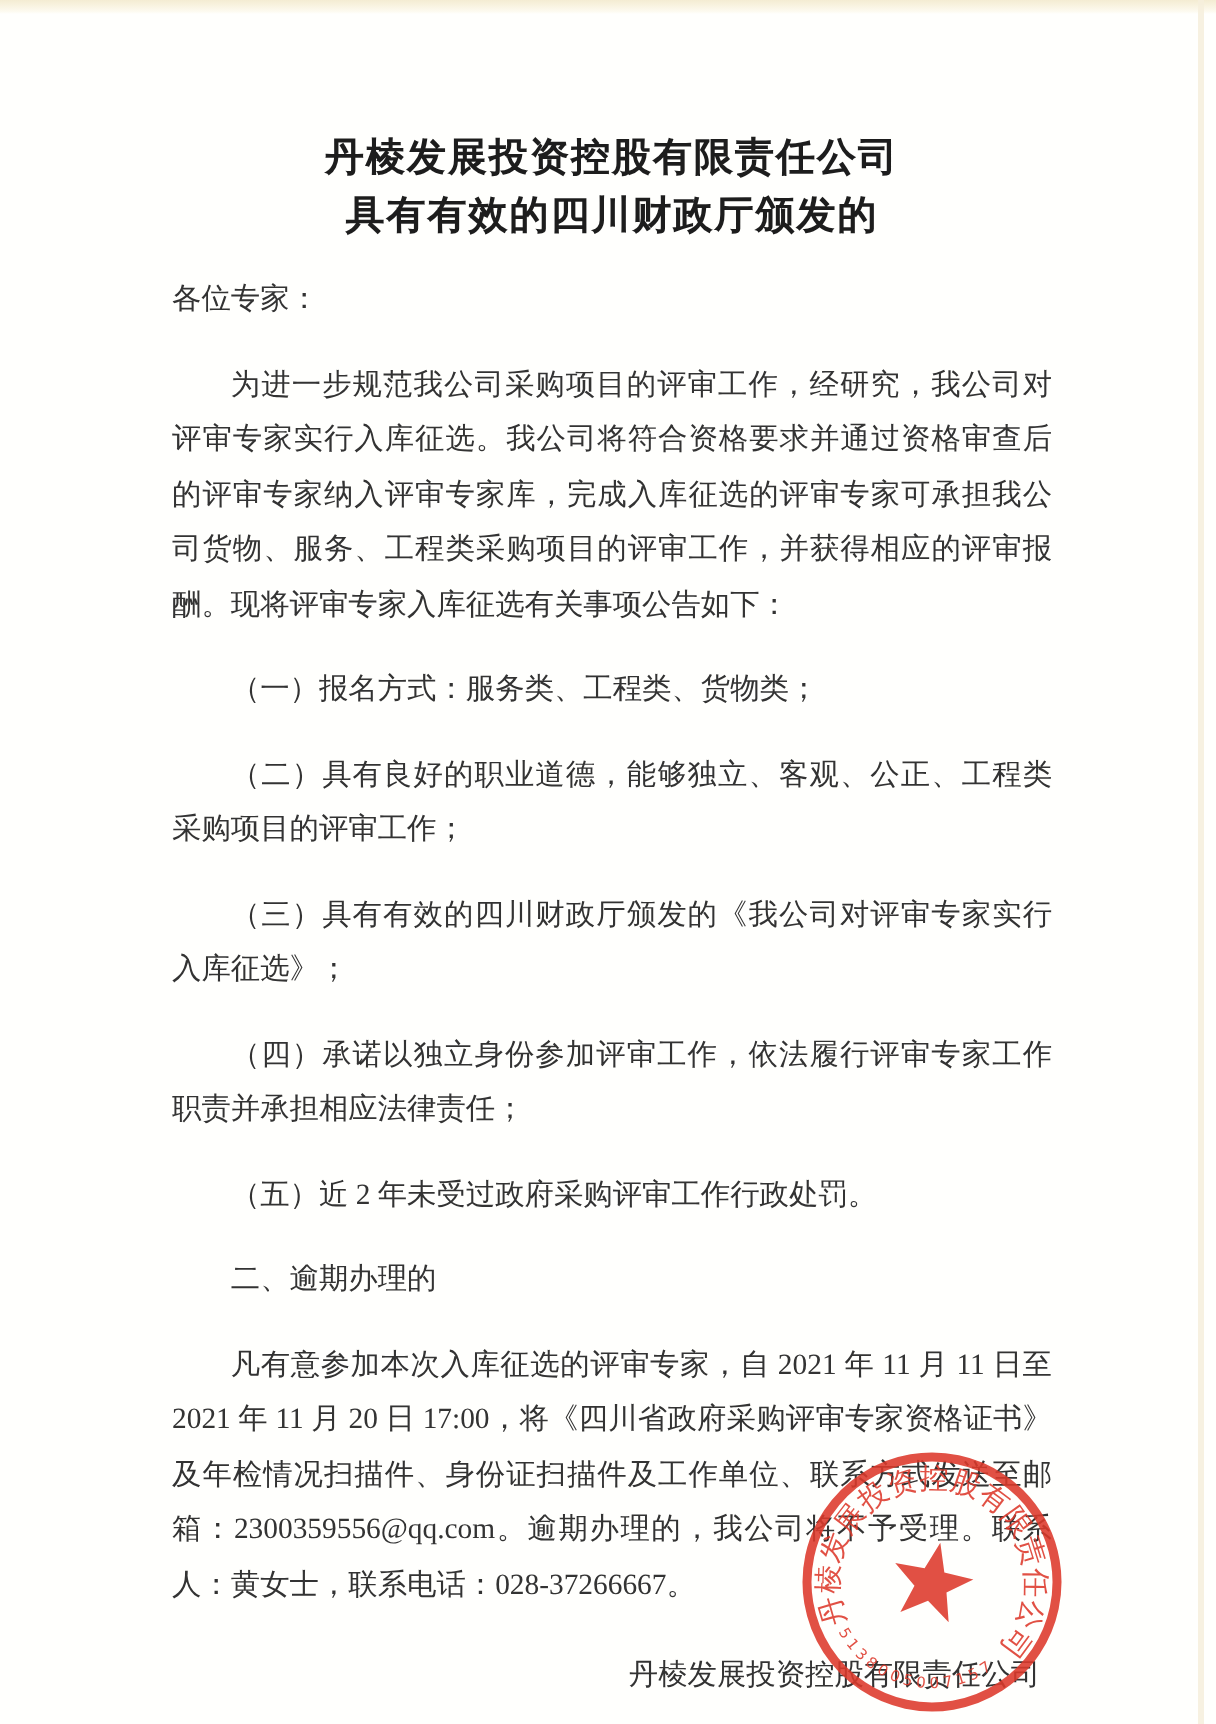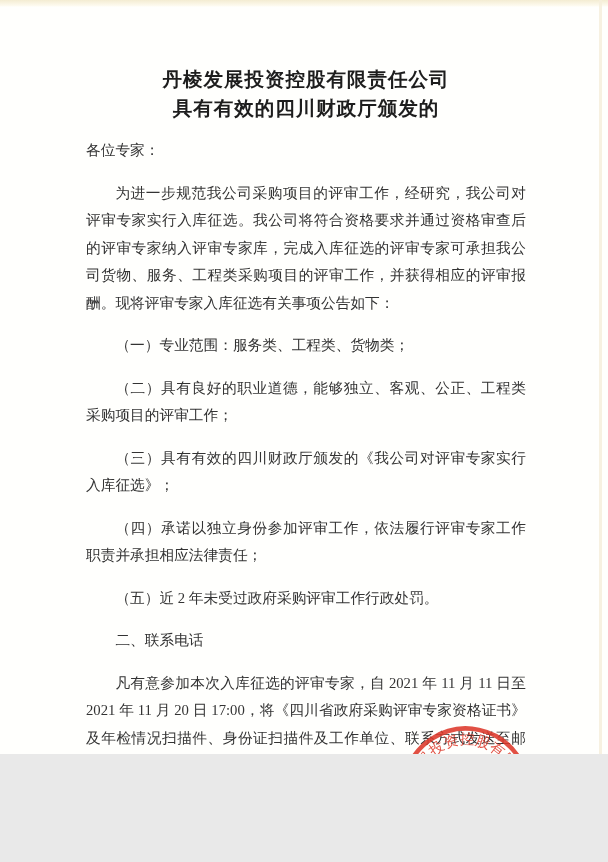--- a/index.html
+++ b/index.html
@@ -1,18 +1,18 @@
 <!DOCTYPE html>
 <html><head>
 <meta charset="utf-8">
 <style>
   html,body { margin:0; padding:0; background:#e9e9e9; }
   .page {
     position:relative;
-    width:608px; height:754px;
+    width:608px; height:862px;
     margin:0 auto;
     background:#fffffd;
     overflow:hidden;
     font-family:"Liberation Serif","DejaVu Serif",serif;
   }
   
   .edge-top {
     position:absolute; top:0; left:0; width:100%; height:7px;
     background:linear-gradient(#f4ecd2,#fdfaef 80%,#fffffd);
   }
@@ -53,27 +53,27 @@
   <div class="content">
     <div class="title">
       <div>丹棱发展投资控股有限责任公司</div>
       <div>具有有效的四川财政厅颁发的</div>
     </div>
 
     <p class="salutation">各位专家：</p>
 
     <p class="para">为进一步规范我公司采购项目的评审工作，经研究，我公司对评审专家实行入库征选。我公司将符合资格要求并通过资格审查后的评审专家纳入评审专家库，完成入库征选的评审专家可承担我公司货物、服务、工程类采购项目的评审工作，并获得相应的评审报酬。现将评审专家入库征选有关事项公告如下：</p>
 
-    <p class="para">（一）专业范围：服务类、工程类、货物类；</p>
+    <p class="para">（一）报名方式：服务类、工程类、货物类；</p>
     <p class="para">（二）具有良好的职业道德，能够独立、客观、公正、工程类采购项目的评审工作；</p>
     <p class="para">（三）具有有效的四川财政厅颁发的《我公司对评审专家实行入库征选》；</p>
     <p class="para">（四）承诺以独立身份参加评审工作，依法履行评审专家工作职责并承担相应法律责任；</p>
     <p class="para">（五）近 2 年未受过政府采购评审工作行政处罚。</p>
 
-    <p class="heading">二、联系电话</p>
+    <p class="heading">二、逾期办理的</p>
     <p class="para">凡有意参加本次入库征选的评审专家，自 2021 年 11 月 11 日至 2021 年 11 月 20 日 17:00，将《四川省政府采购评审专家资格证书》及年检情况扫描件、身份证扫描件及工作单位、联系方式发送至邮箱：2300359556@qq.com。逾期办理的，我公司将不予受理。联系人：黄女士，联系电话：028-37266667。</p>
 
     <div class="signature">
       <div class="company">丹棱发展投资控股有限责任公司</div>
       <div class="date">2021 年 11 月 15 日</div>
     </div>
   </div>
 
   <div class="seal">
     <svg viewBox="-70 -70 140 140" xmlns="http://www.w3.org/2000/svg">

